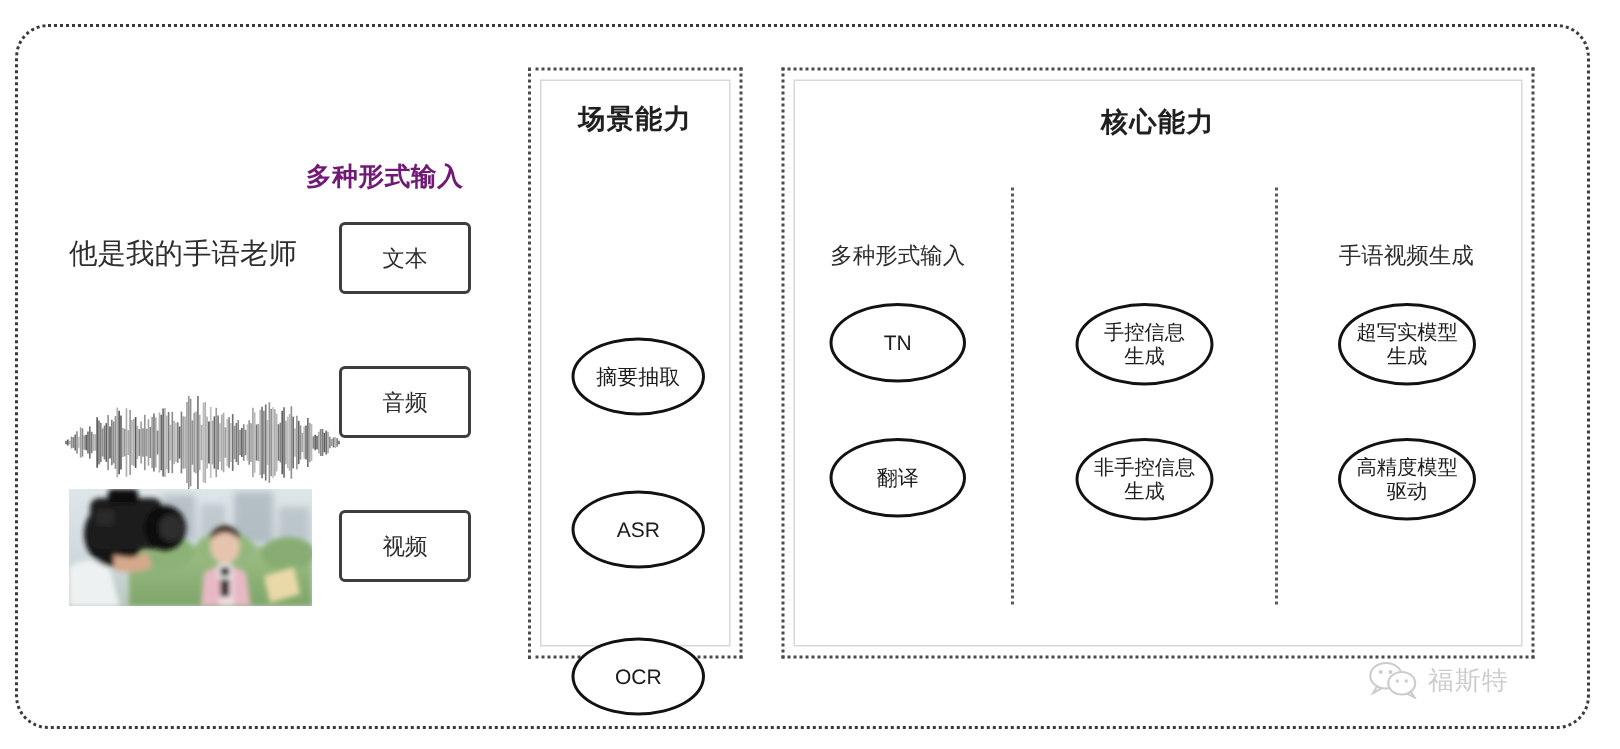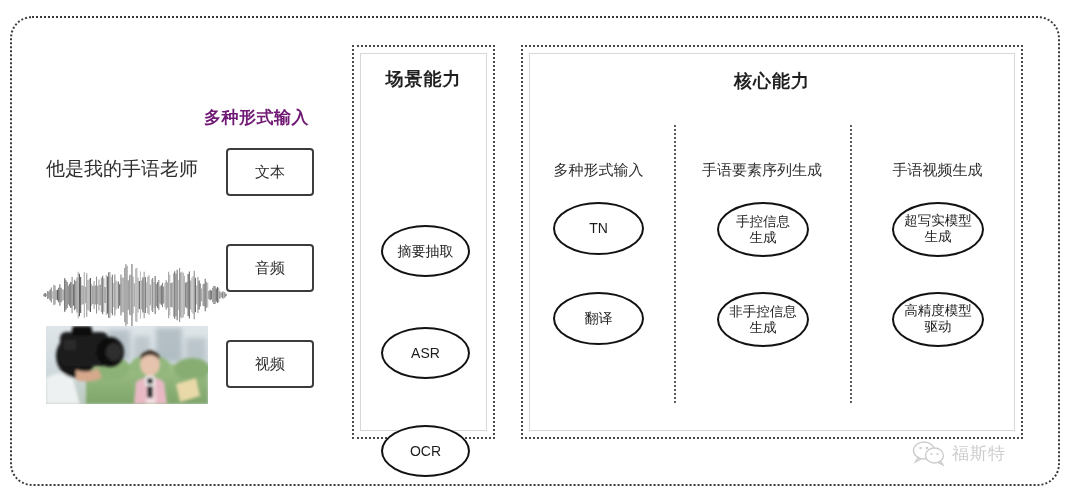--- a/index.html
+++ b/index.html
@@ -188,21 +188,21 @@
   
   #core-col-0 { left: 0;   width: 151px; }
   #core-col-1 { left: 151px; width: 176px; }
   #core-col-2 { left: 327px; width: 175px; }
 
   .core-node-a { top: 155px; }
   .core-node-b { top: 245px; }
 
   #core-col-0 .node { left: 30px; width: 91px; height: 53px; font-size: 14px; }
   #core-col-1 .node { left: 43px; width: 92px; height: 55px; }
-  #core-col-2 .node { left: 42px; width: 92px; height: 55px; font-family: Liberation Mono, monospace; }
+  #core-col-2 .node { left: 42px; width: 92px; height: 55px; }
 
   
   #watermark {
     position: absolute;
     left: 912px;
     top: 434px;
     width: 140px;
     height: 38px;
     display: flex;
     align-items: center;
@@ -476,21 +476,20 @@
     <div class="col-separator" id="core-separator-1"></div>
     <div class="col-separator" id="core-separator-2"></div>
 
     <div class="col-group" id="core-col-0">
       <div class="col-header">多种形式输入</div>
       <div class="node core-node-a">TN</div>
       <div class="node core-node-b">翻译</div>
     </div>
 
     <div class="col-group" id="core-col-1">
-      <div class="col-header">手语要素序列生成</div>
       <div class="node core-node-a">手控信息<br>生成</div>
       <div class="node core-node-b">非手控信息<br>生成</div>
     </div>
 
     <div class="col-group" id="core-col-2">
       <div class="col-header">手语视频生成</div>
       <div class="node core-node-a">超写实模型<br>生成</div>
       <div class="node core-node-b">高精度模型<br>驱动</div>
     </div>
   </div>

